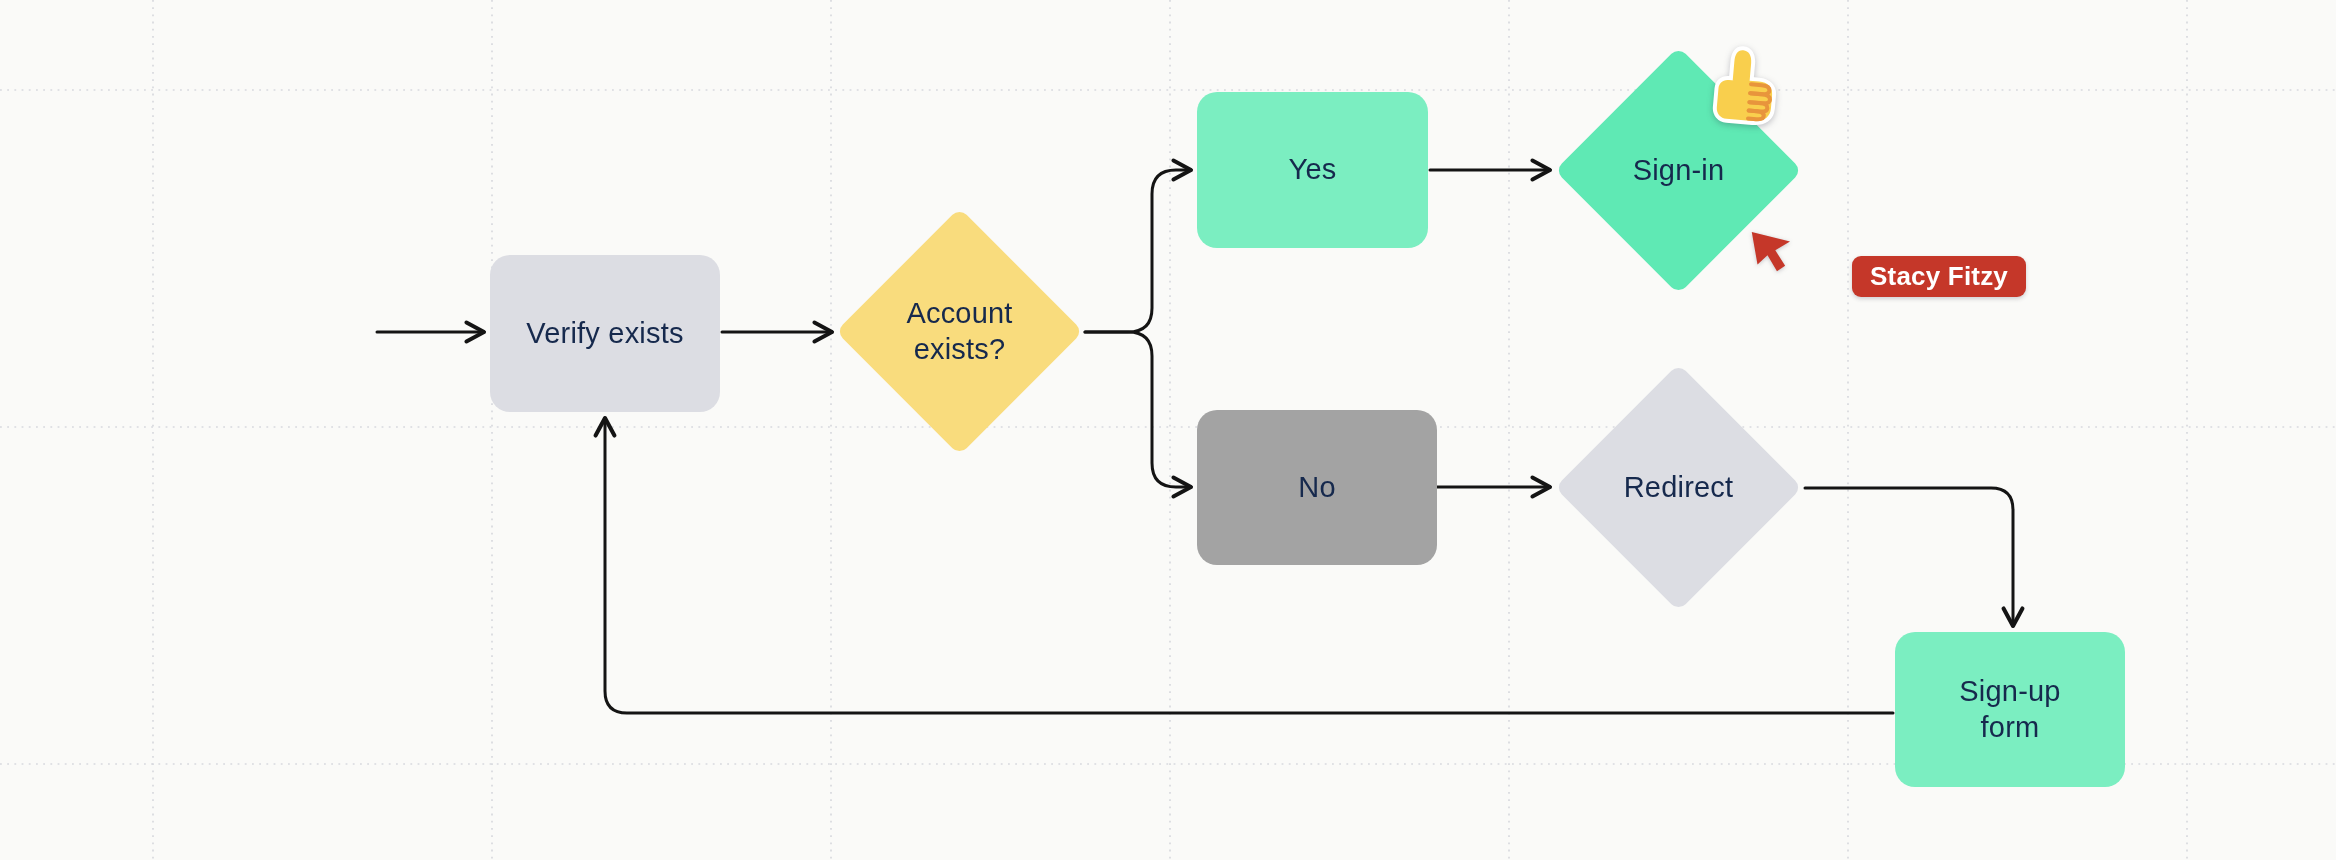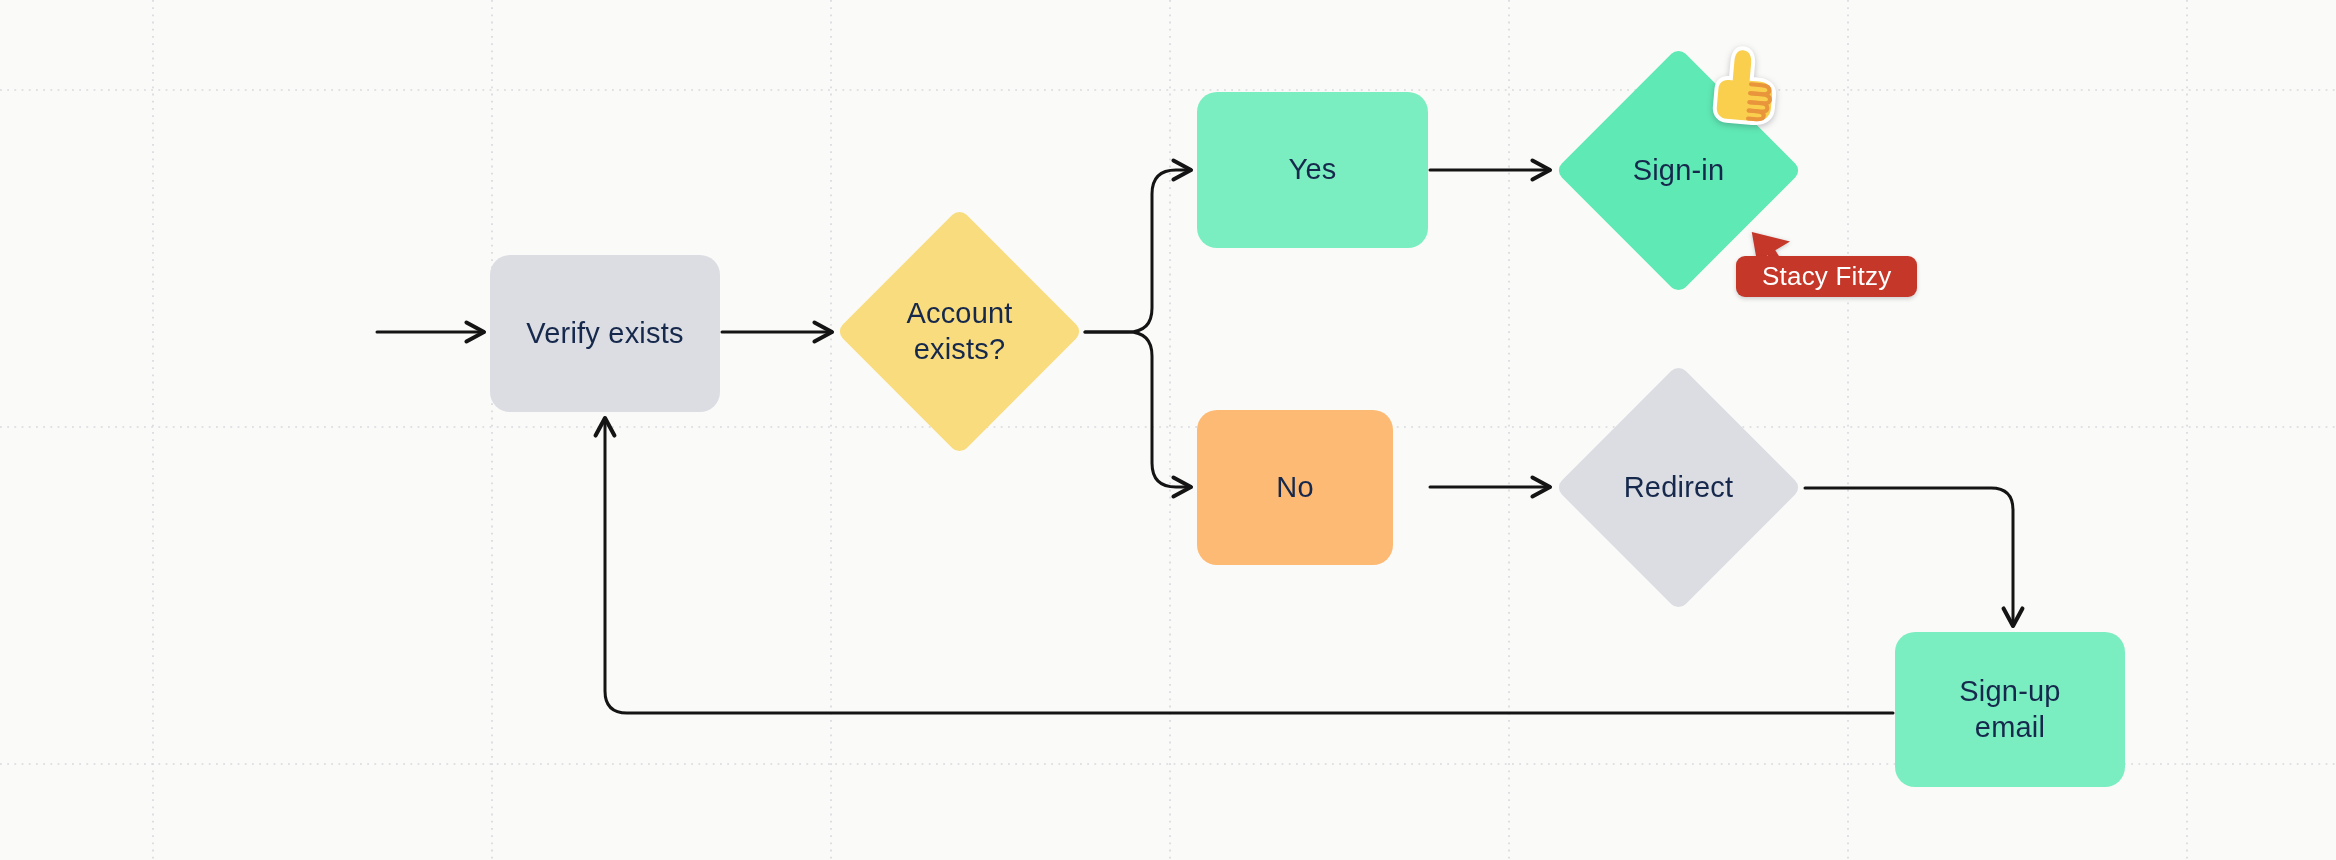--- a/index.html
+++ b/index.html
@@ -55,21 +55,21 @@
     align-items: center;
     justify-content: center;
     transform: rotate(-45deg);
   }
   
   #node-start        { left: 153px; top: 221px; width: 222px; height: 222px; background: #C9DDFA; }
   #node-verify-email { left: 490px; top: 255px; width: 230px; height: 157px; background: #DCDDE3; }
   #node-account      { left: 872px; top: 244px; background: #F9DC7D; }
   #node-yes          { left: 1197px; top: 92px;  width: 231px; height: 156px; background: #7BEEC1; }
   #node-sign-in      { left: 1591px; top: 83px;  background: #5FE9B4; }
-  #node-no           { left: 1197px; top: 410px; width: 196px; height: 155px; background: #fdba74; }
+  #node-no           { left: 1197px; top: 410px; width: 240px; height: 155px; background: #a3a3a3; }
   #node-redirect     { left: 1591px; top: 400px; background: #DCDDE3; }
   #node-sign-up      { left: 1895px; top: 632px; width: 230px; height: 155px; background: #7BEEC1; }
   #node-account .label { width: 160px; }
   #node-sign-up .label { width: 140px; }
 
   
   #sticker-thumbs-up {
     position: absolute;
     left: 1708px;
     top: 46px;
@@ -82,30 +82,30 @@
   #collab-cursor {
     position: absolute;
     left: 1751px;
     top: 227px;
     width: 46px;
     height: 50px;
     filter: drop-shadow(0 1px 2px rgba(40,40,60,0.25));
   }
   #collab-label {
     position: absolute;
-    left: 1736px;
+    left: 1852px;
     top: 256px;
     height: 41px;
     line-height: 41px;
-    padding: 0 26px;
+    padding: 0 18px;
     border-radius: 9px;
     background: #C53729;
     color: #FFFFFF;
     font-size: 26px;
-    font-weight: 400;
+    font-weight: 700;
     letter-spacing: 0.2px;
     white-space: nowrap;
     box-shadow: 0 2px 4px rgba(40,40,60,0.2);
   }
 </style>
 </head>
 <body>
 
 <div id="board">
 
@@ -167,21 +167,21 @@
     <div class="label">No</div>
   </div>
 
   <div id="node-redirect" class="node diamond">
     <div class="inner">
       <div class="label">Redirect</div>
     </div>
   </div>
 
   <div id="node-sign-up" class="node rounded-rect">
-    <div class="label">Sign-up email</div>
+    <div class="label">Sign-up form</div>
   </div>
 
   <svg id="sticker-thumbs-up" viewBox="0 0 64 72" xmlns="http://www.w3.org/2000/svg">
     <g transform="rotate(5 32 36)">
       <path d="M23 31 L18 31 C12.5 31 9.5 34.5 9.5 39.5 L9.5 56 C9.5 61.5 13.5 65.5 19 65.5 L42 65.5 C52.5 65.5 57.5 60.5 57.5 53 L57.5 41 C57.5 34 52.5 30 45 30 L36.5 30 L36.5 14.5 C36.5 7.5 33.5 3.5 28.5 3.5 C23.5 3.5 21.5 7.8 21.5 14 L21.5 31 Z" fill="#F9CF4D" stroke="#FFFFFF" stroke-width="7" stroke-linejoin="round" paint-order="stroke"></path>
       <g fill="none" stroke="#E8953C" stroke-width="3.6" stroke-linecap="round">
         <path d="M38 33 L47.5 33 C52.5 33 54.8 34.8 54.8 37.2 C54.8 39.8 52.5 41 47.5 41 L38 41"></path>
         <path d="M38 41 L48.5 41 C53.8 41 56 43 56 45.4 C56 48 53.8 49 48.5 49 L38 49"></path>
         <path d="M38 49 L47.5 49 C52.3 49 54.3 50.8 54.3 53 C54.3 55.4 52.3 56.5 47.5 56.5 L38 56.5"></path>
         <path d="M38 56.5 L45.5 56.5 C50 56.5 51.7 58.3 51.7 60.3 C51.7 62.4 50 63.5 45.5 63.5 L38 63.5"></path>

